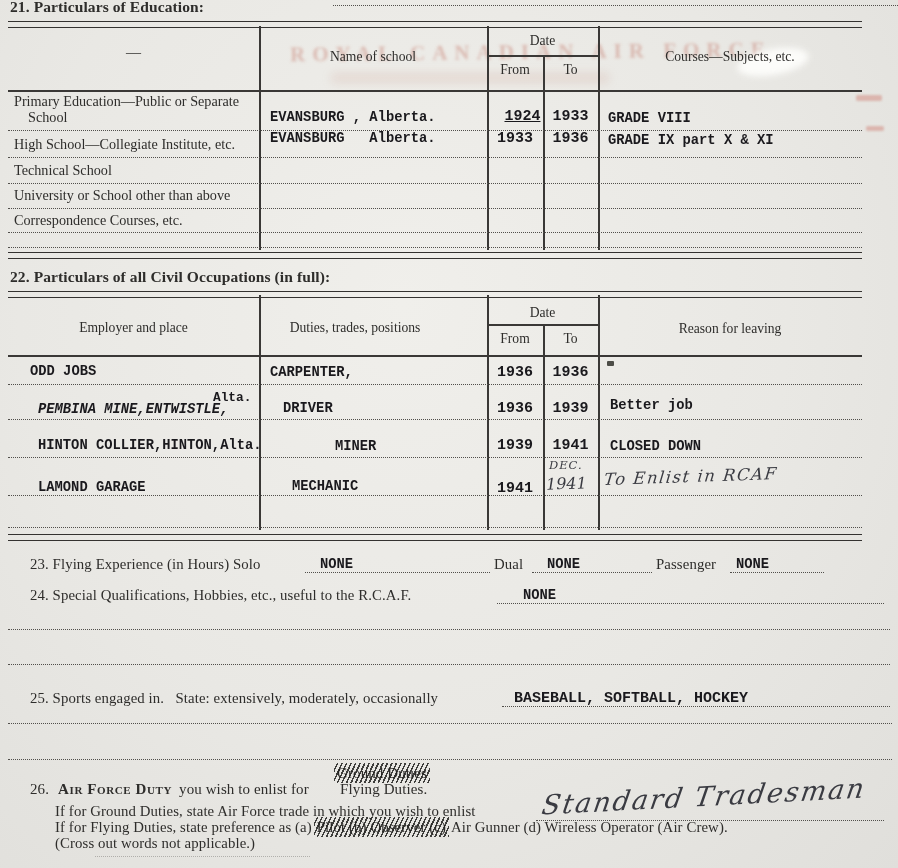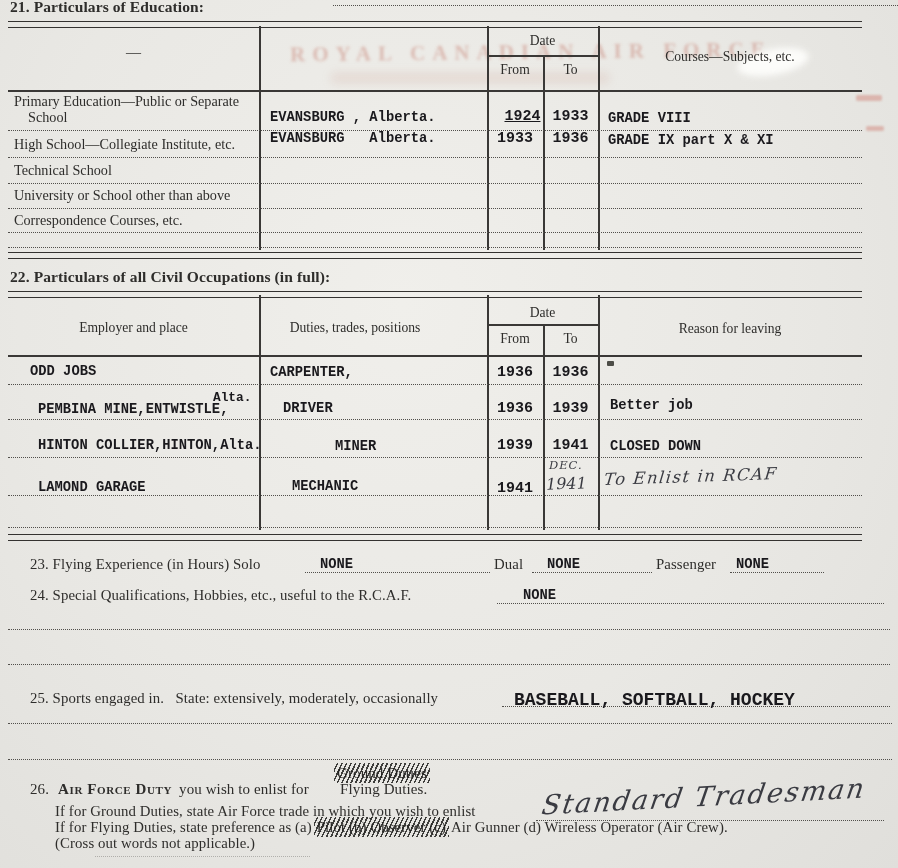--- a/index.html
+++ b/index.html
@@ -52,20 +52,21 @@
   
   <div class="abs serif" style="left:10px;top:-2px;font-size:15.5px;font-weight:700;">21. Particulars of Education:</div>
   <div class="abs dbl" style="left:8px;top:21px;width:854px;"></div>
 
   <div class="abs vline" style="left:259px;top:26px;height:224px;"></div>
   <div class="abs vline" style="left:487px;top:26px;height:224px;"></div>
   <div class="abs vline" style="left:543px;top:57px;height:193px;"></div>
   <div class="abs vline" style="left:598px;top:26px;height:224px;"></div>
 
   <div class="abs hdrtxt" style="left:8px;top:44px;width:251px;font-size:15px;">—</div>
+  <div class="abs hdrtxt" style="left:259px;top:49px;width:228px;">Name of school</div>
   <div class="abs hdrtxt" style="left:487px;top:33px;width:111px;">Date</div>
   <div class="abs solid" style="left:487px;top:55px;width:111px;"></div>
   <div class="abs hdrtxt" style="left:487px;top:62px;width:56px;">From</div>
   <div class="abs hdrtxt" style="left:543px;top:62px;width:55px;">To</div>
   <div class="abs hdrtxt" style="left:598px;top:49px;width:264px;">Courses—Subjects, etc.</div>
   <div class="abs solid" style="left:8px;top:90px;width:854px;"></div>
 
   
   <div class="abs label hang" style="left:14px;top:94px;width:244px;">Primary Education—Public or Separate School</div>
   <div class="abs typed" style="left:270px;top:110px;">EVANSBURG , Alberta.</div>
@@ -113,21 +114,21 @@
 
   
   <div class="abs typed" style="left:30px;top:364px;">ODD JOBS</div>
   <div class="abs typed" style="left:270px;top:365px;">CARPENTER,</div>
   <div class="abs tdate" style="left:487px;top:364px;width:56px;">1936</div>
   <div class="abs tdate" style="left:543px;top:364px;width:55px;">1936</div>
   <div class="abs dotl" style="left:8px;top:384px;width:854px;"></div>
 
   
   <div class="abs typed" style="left:213px;top:390px;font-size:12.8px;text-align:center;">Alta.</div>
-  <div class="abs typed" style="left:38px;top:402px;">PEMBINA MINE,ENTWISTLE,</div>
+  <div class="abs typed" style="left:38px;top:402px;font-style:italic;">PEMBINA MINE,ENTWISTLE,</div>
   <div class="abs typed" style="left:283px;top:401px;">DRIVER</div>
   <div class="abs tdate" style="left:487px;top:400px;width:56px;">1936</div>
   <div class="abs tdate" style="left:543px;top:400px;width:55px;">1939</div>
   <div class="abs typed" style="left:610px;top:398px;">Better job</div>
   <div class="abs dotl" style="left:8px;top:419px;width:854px;"></div>
 
   
   <div class="abs typed" style="left:38px;top:438px;">HINTON COLLIER,HINTON,Alta.</div>
   <div class="abs typed" style="left:335px;top:439px;">MINER</div>
   <div class="abs tdate" style="left:487px;top:437px;width:56px;">1939</div>
@@ -162,21 +163,21 @@
   <div class="abs serif" style="left:30px;top:587px;">24. Special Qualifications, Hobbies, etc., useful to the R.C.A.F.</div>
   <div class="abs dotl" style="left:497px;top:603px;width:387px;"></div>
   <div class="abs typed" style="left:523px;top:588px;">NONE</div>
 
   <div class="abs dotl" style="left:8px;top:629px;width:882px;"></div>
   <div class="abs dotl" style="left:8px;top:664px;width:882px;"></div>
 
   
   <div class="abs serif pre" style="left:30px;top:690px;">25. Sports engaged in.   State: extensively, moderately, occasionally</div>
   <div class="abs dotl" style="left:502px;top:706px;width:388px;"></div>
-  <div class="abs typed" style="left:514px;top:690px;font-size:18px;text-align:center;">BASEBALL, SOFTBALL, HOCKEY</div>
+  <div class="abs typed" style="left:514px;top:690px;font-size:15px;text-align:center;">BASEBALL, SOFTBALL, HOCKEY</div>
 
   <div class="abs dotl" style="left:8px;top:723px;width:884px;"></div>
   <div class="abs dotl" style="left:8px;top:759px;width:884px;"></div>
 
   
   <div class="abs row serif" style="left:30px;top:781px;font-size:15px;">
     <span>26.</span>
     <span class="sc" style="margin-left:9px;font-weight:600;">Air Force Duty</span>
     <span style="margin-left:7px;">you wish to enlist for</span>
   </div>

